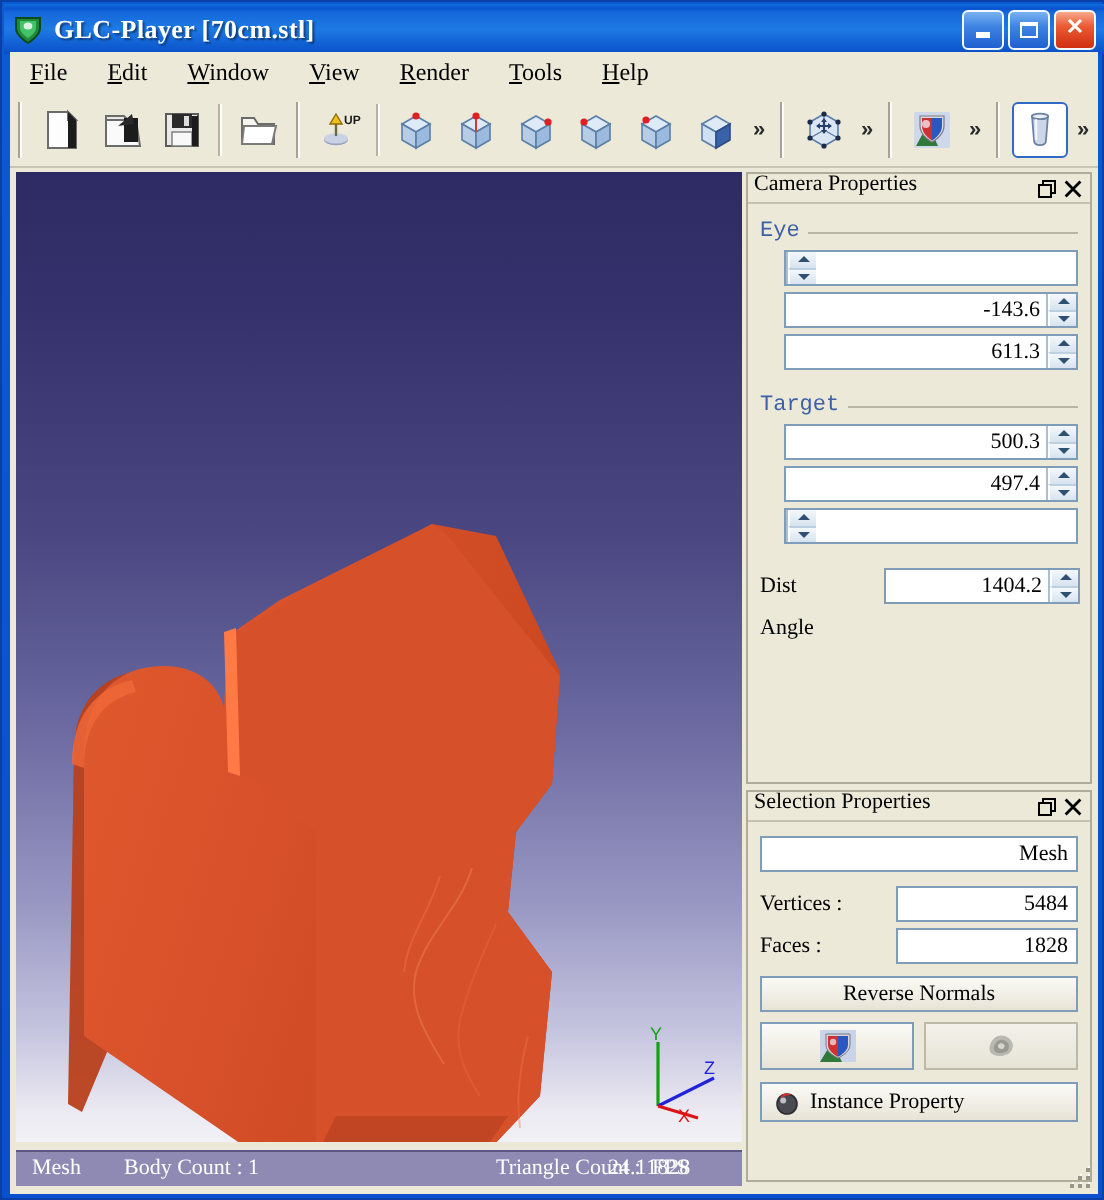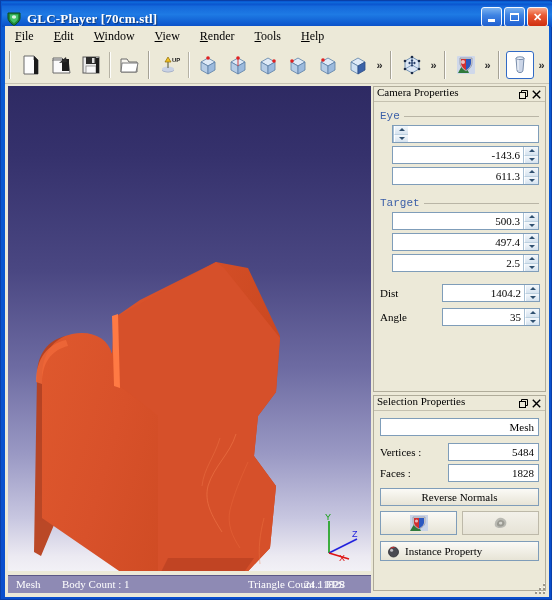--- a/index.html
+++ b/index.html
@@ -16,21 +16,21 @@
   
   .win-frame{
     position:absolute;left:0;top:0;width:552px;height:600px;
     background:linear-gradient(180deg,#0a5bd3 0%,#0a4fcd 100%);
     border:1px solid #0a3fa8;
     box-sizing:border-box;
   }
   .titlebar{
     position:absolute;left:1px;top:1px;width:550px;height:25px;
     background:linear-gradient(180deg,#0f6ddc 0%,#0a55cf 9%,#1569db 18%,#1e7ae4 50%,#0d58ce 90%,#0a4cc4 100%);
-    display:flex;align-items:flex-end;
+    display:flex;align-items:center;
   }
   .title-icon{
     width:16px;height:16px;margin-left:4px;margin-right:5px;flex:0 0 auto;
     display:block;
   }
   .title-text{
     color:#ffffff;font-size:13px;font-weight:bold;
     font-family:"Liberation Serif", serif;
     text-shadow:1px 1px 1px rgba(0,0,0,.45);
     white-space:nowrap;letter-spacing:.2px;
@@ -579,21 +579,20 @@
                       </span>
                   <span class="sb-half">
                         <i class="tri dn"></i>
                       </span>
                 </span>
               </div>
             </div>
 
             <div class="spin-row">
               <div class="spin">
-                <input type="text" value="2.5" style="">
                 <span class="spin-btns">
                   <span class="sb-half">
                         <i class="tri up"></i>
                       </span>
                   <span class="sb-half">
                         <i class="tri dn"></i>
                       </span>
                 </span>
               </div>
             </div>
@@ -609,31 +608,20 @@
                     </span>
                 <span class="sb-half">
                       <i class="tri dn"></i>
                     </span>
               </span>
             </div>
           </div>
 
           <div class="lbl-row" style="margin-top:6px;">
             <span class="lbl">Angle</span>
-            <div class="spin small">
-              <input type="text" value="35" style="">
-              <span class="spin-btns">
-                <span class="sb-half">
-                      <i class="tri up"></i>
-                    </span>
-                <span class="sb-half">
-                      <i class="tri dn"></i>
-                    </span>
-              </span>
-            </div>
           </div>
 
         </div>
       </div>
 
       <div class="panel" style="height:196px;margin-top:3px;">
         <div class="panel-head">
           <span class="panel-title">Selection Properties</span>
           <span class="panel-acts">
             <svg width="9" height="9" viewBox="0 0 9 9">

